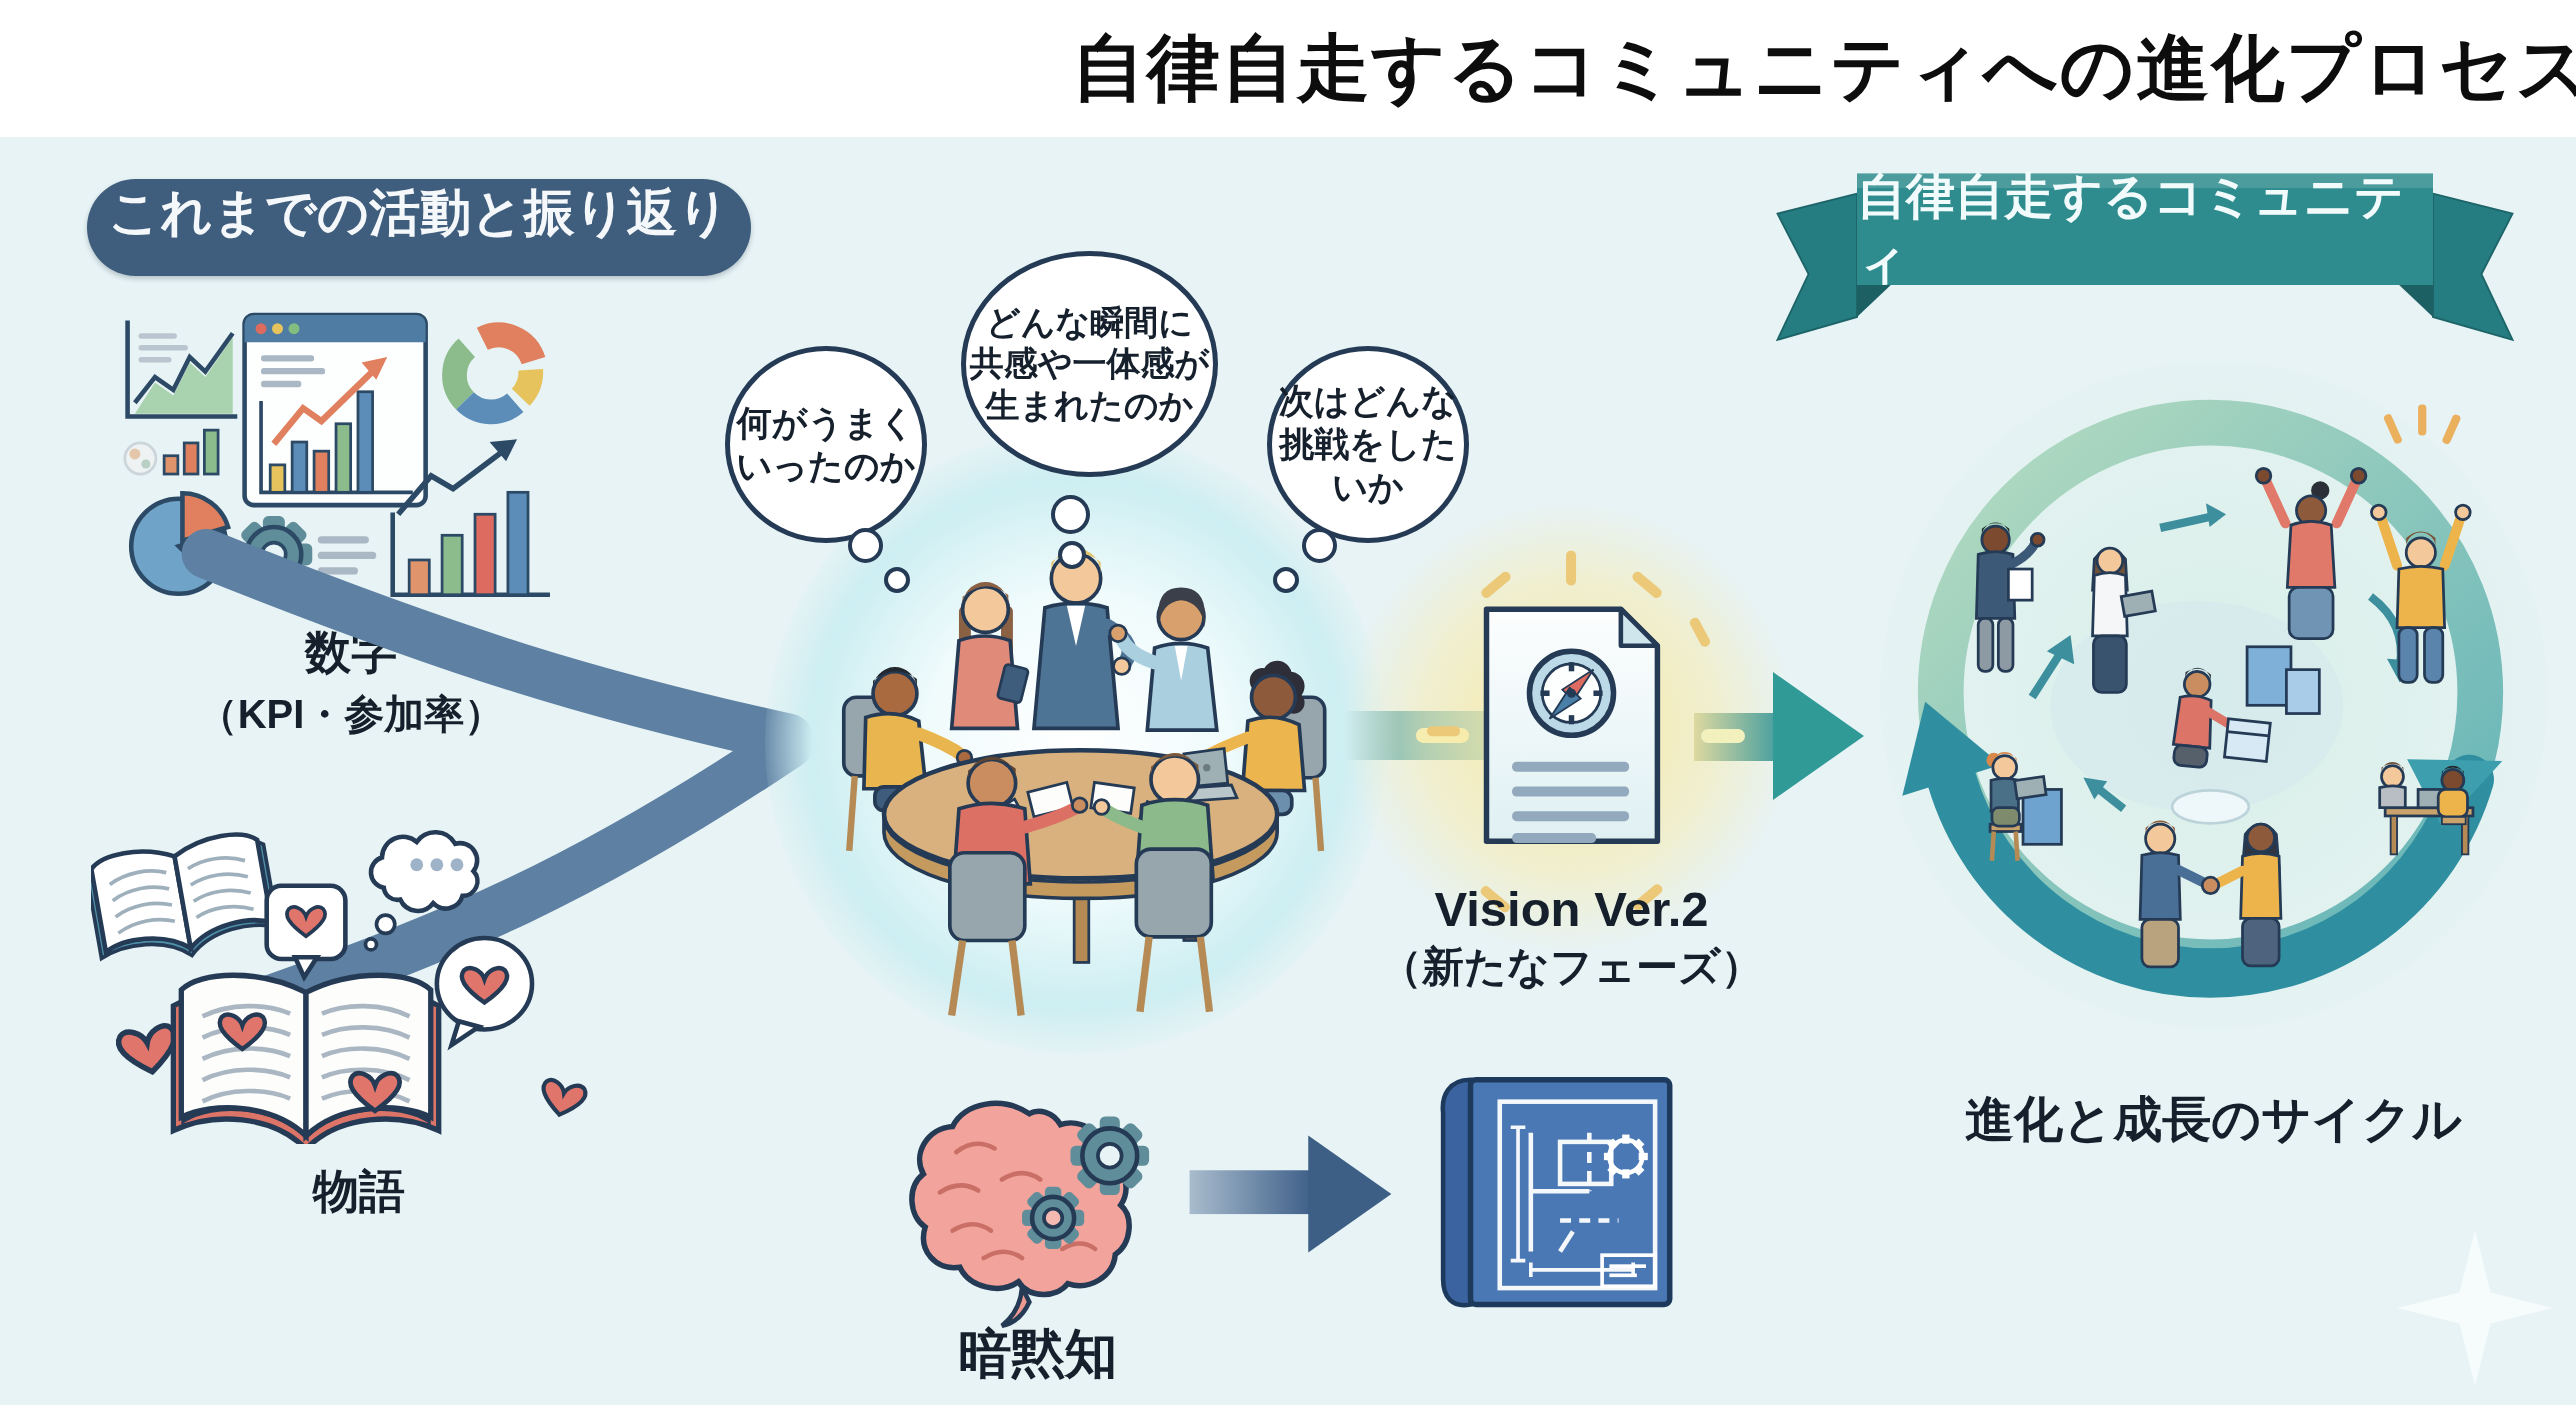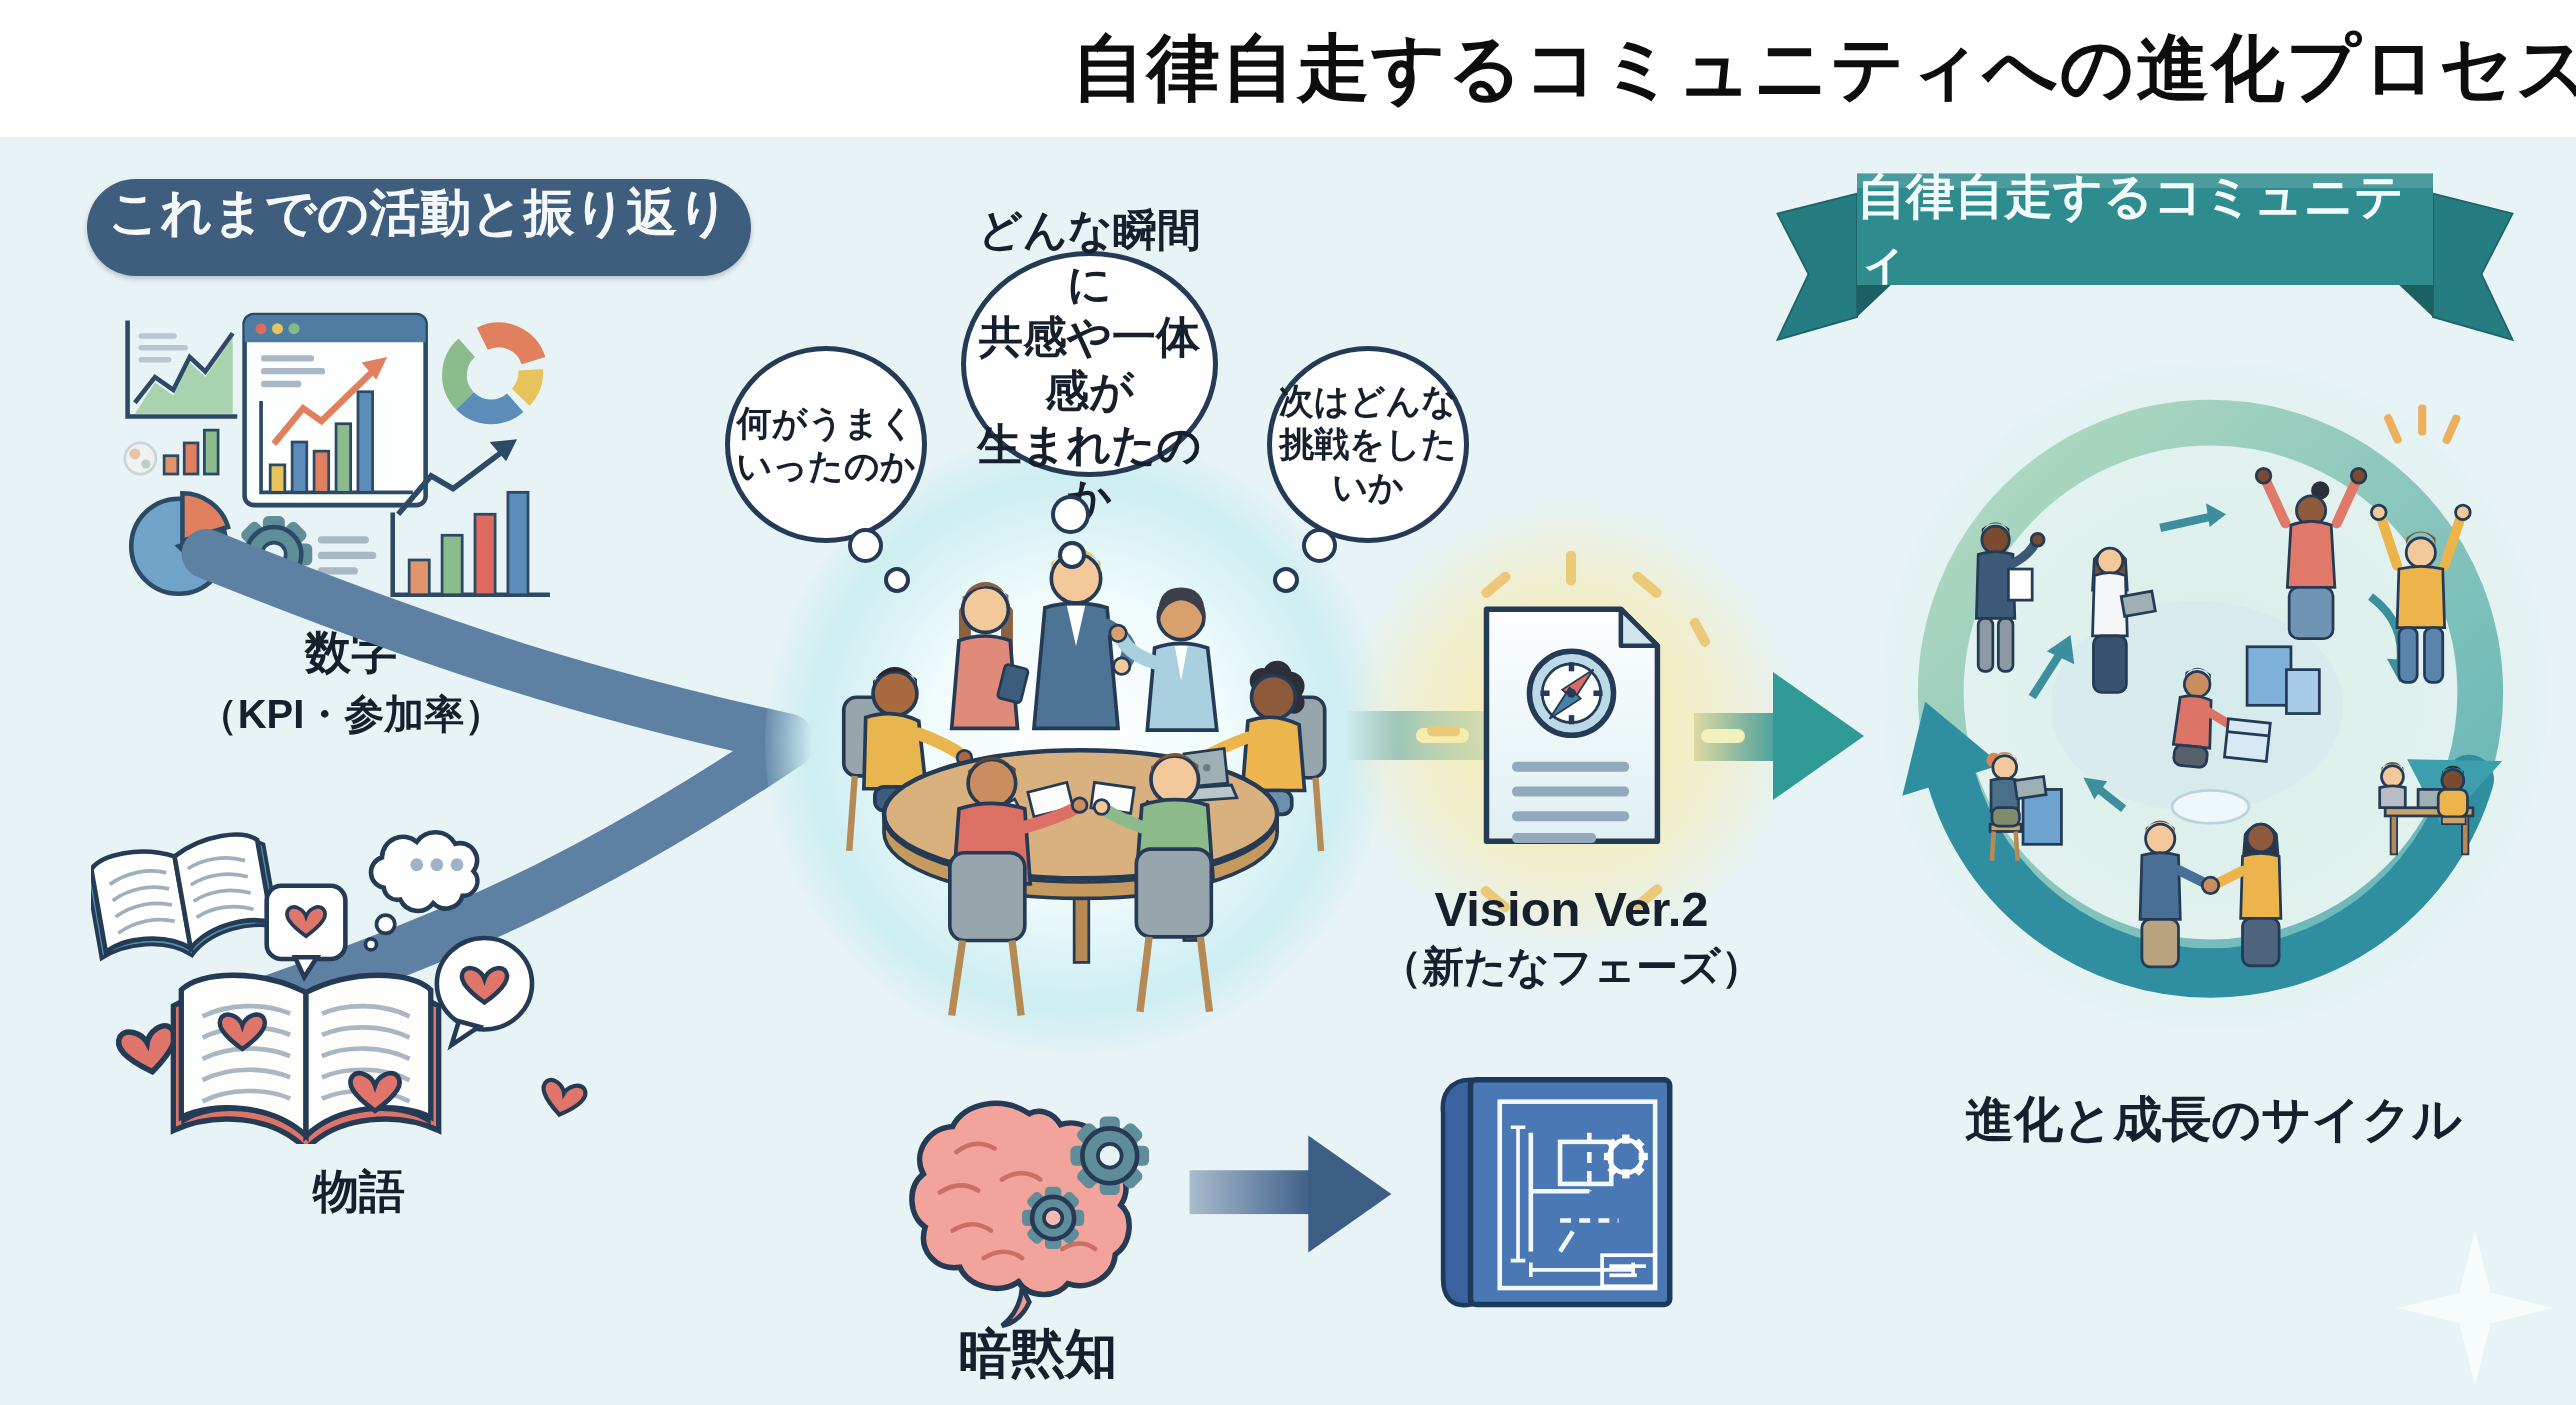--- a/index.html
+++ b/index.html
@@ -292,21 +292,21 @@
       <line x1="486" y1="562" x2="496" y2="644" stroke="#b58a54" stroke-width="8"></line>
     </g>
   </svg>
 
   <div class="abs bubble" style="left:725px;top:346px;width:192px;height:187px;font-size:35px;">
     <div>
       <span>何がうまく</span>
       <span>いったのか</span>
     </div>
   </div>
-  <div class="abs bubble" style="left:961px;top:251px;width:247px;height:216px;font-size:44px;">
+  <div class="abs bubble" style="left:961px;top:251px;width:247px;height:216px;font-size:34px;">
     <div>
       <span>どんな瞬間に</span>
       <span>共感や一体感が</span>
       <span>生まれたのか</span>
     </div>
   </div>
   <div class="abs bubble" style="left:1267px;top:346px;width:192px;height:187px;font-size:35px;">
     <div>
       <span>次はどんな</span>
       <span>挑戦をしたいか</span>

